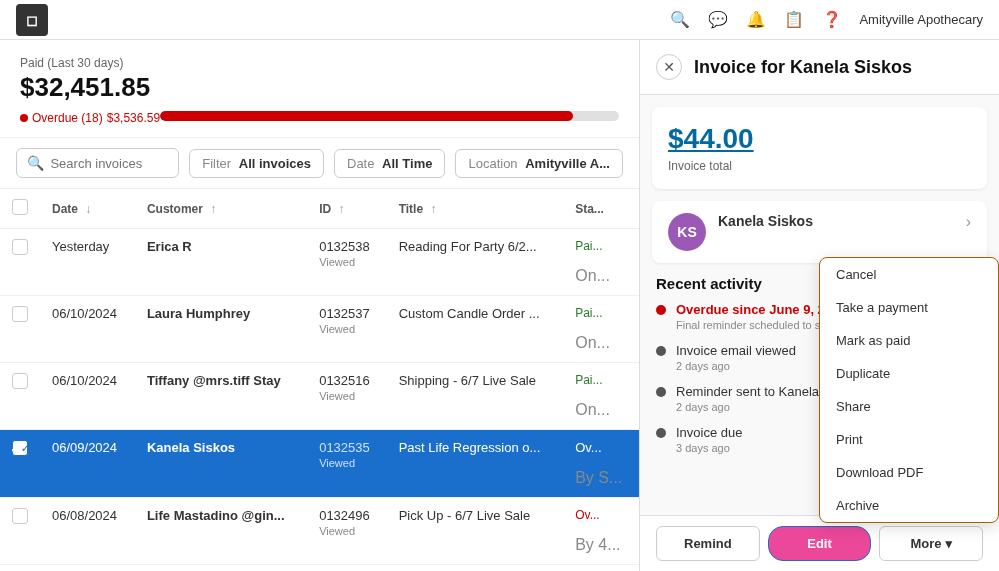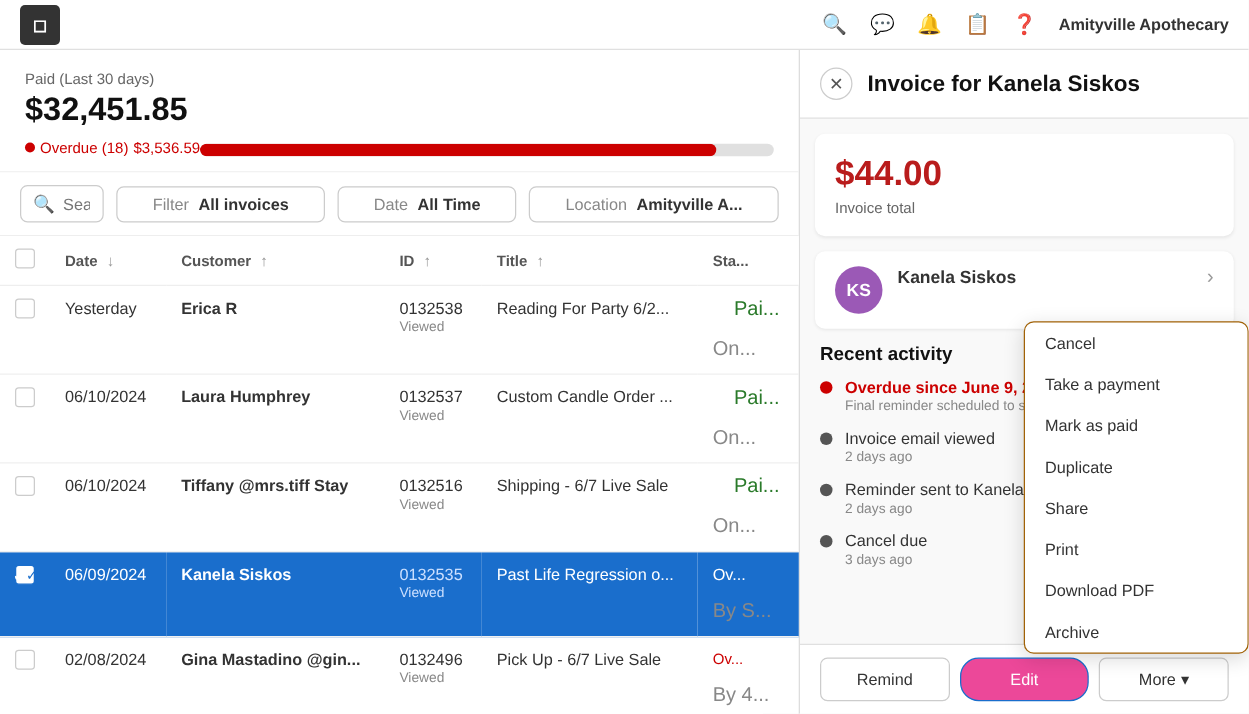--- a/index.html
+++ b/index.html
@@ -15,42 +15,42 @@
       padding: 0 16px;
     }
     .top-bar-logo {
       width: 32px; height: 32px;
       background: #333;
       display: flex; align-items: center; justify-content: center;
       color: white; font-weight: bold; border-radius: 4px;
     }
     .top-bar-right { display: flex; align-items: center; gap: 16px; }
     .top-bar-icon { width: 22px; height: 22px; display: flex; align-items: center; justify-content: center; cursor: pointer; color: #555; font-size: 16px; }
-    .top-bar-user { font-size: 13px; font-weight: 700; color: #333; text-align: right; }
+    .top-bar-user { font-size: 13px; font-weight: 400; color: #333; text-align: right; }
 
     .main-content {
       display: flex;
       height: calc(571px - 40px);
       position: relative;
     }
 
     .left-panel {
       flex: 1;
       overflow: hidden;
       background: #fff;
     }
 
     .stats-bar {
       padding: 16px 20px 12px;
       background: #fff;
       border-bottom: 1px solid #eee;
     }
     .stats-label { font-size: 12px; color: #666; }
     .stats-amount { font-size: 26px; font-weight: 700; color: #111; margin: 2px 0 8px; }
-    .stats-row { display: flex; align-items: flex-end; }
+    .stats-row { display: flex; align-items: flex-start; }
     .overdue-badge { display: flex; align-items: center; gap: 4px; font-size: 12px; color: #c00; }
     .overdue-dot { width: 8px; height: 8px; background: #c00; border-radius: 50%; }
     .progress-bar-container { flex: 1; height: 10px; background: #e0e0e0; border-radius: 5px; overflow: hidden; }
     .progress-bar-fill { height: 100%; background: #c00; width: 90%; border-radius: 5px; }
 
     .filter-bar {
       padding: 10px 16px;
       display: flex;
       align-items: center;
       gap: 10px;
@@ -59,21 +59,21 @@
     }
     .search-box {
       display: flex; align-items: center; gap: 6px;
       border: 1px solid #ccc; border-radius: 6px;
       padding: 6px 10px; width: 210px; background: #fff;
     }
     .search-icon-char { color: #888; font-size: 14px; }
     .search-input { border: none; outline: none; font-size: 13px; color: #999; width: 100%; background: transparent; }
     .filter-btn {
       border: 1px solid #ccc; border-radius: 6px;
-      padding: 6px 28px; background: #fff; cursor: pointer;
+      padding: 6px 12px; background: #fff; cursor: pointer;
       font-size: 13px; color: #333; white-space: nowrap;
     }
     .filter-btn span.label { color: #888; margin-right: 4px; }
     .filter-btn span.value { font-weight: 600; }
 
     .table-container { overflow-y: auto; height: calc(100% - 150px); }
 
     .table { width: 100%; border-collapse: collapse; }
     .table th {
       padding: 10px 12px; text-align: left; font-size: 12px; font-weight: 600;
@@ -85,21 +85,21 @@
     .table tr.selected td { background: #1a6ecc; color: #fff; }
     .table tr.selected .id-num { color: #cce0ff; }
     .table tr.selected .id-sub { color: #cce0ff; }
     .table tr.selected .status { color: #fff; }
     .checkbox { width: 16px; height: 16px; border: 1.5px solid #ccc; border-radius: 3px; display: inline-flex; align-items: center; justify-content: center; background: #fff; cursor: pointer; }
     .checkbox.checked { background: #fff; border-color: #1a6ecc; }
     .checkbox.checked::after { content: '✓'; font-size: 11px; color: #1a6ecc; }
     .id-num { font-size: 13px; color: #333; }
     .id-sub { font-size: 11px; color: #888; margin-top: 2px; }
     .customer-bold { font-weight: 600; }
-    .status-paid { color: #2a7a2a; font-weight: 500; font-size: 16px; margin-left: 17px; }
+    .status-paid { color: #2a7a2a; font-weight: 500; font-size: 12px; }
     .status-overdue { color: #c00; font-weight: 500; font-size: 12px; }
     .status-sub { font-size: 16px; color: #888; margin-top: 14px; }
 
     
     .right-panel {
       width: 360px;
       background: #f9f9f9;
       border-left: 1px solid #ddd;
       display: flex;
       flex-direction: column;
@@ -118,21 +118,21 @@
     .close-btn { width: 26px; height: 26px; border-radius: 50%; border: 1.5px solid #ccc; display: flex; align-items: center; justify-content: center; cursor: pointer; color: #555; font-size: 14px; background: #fff; }
     .panel-title { font-size: 18px; font-weight: 700; color: #111; }
 
     .invoice-total-card {
       background: #fff;
       margin: 12px;
       border-radius: 8px;
       padding: 16px;
       box-shadow: 0 1px 3px rgba(0,0,0,0.08);
     }
-    .invoice-amount { font-size: 28px; font-weight: 700; color: #b91c1c; }
+    .invoice-amount { font-size: 28px; font-weight: 700; color: #0369a1; text-decoration: underline; }
     .invoice-label { font-size: 12px; color: #666; margin-top: 4px; }
 
     .customer-card {
       background: #fff;
       margin: 0 12px;
       border-radius: 8px;
       padding: 12px 16px;
       box-shadow: 0 1px 3px rgba(0,0,0,0.08);
       display: flex;
       align-items: flex-start;
@@ -158,21 +158,21 @@
 
     .panel-footer {
       background: #fff;
       border-top: 1px solid #e0e0e0;
       padding: 10px 16px;
       display: flex;
       gap: 8px;
     }
     .footer-btn {
       flex: 1; padding: 9px 0; border-radius: 6px; border: 1px solid #ccc;
-      font-size: 13px; font-weight: 400; cursor: pointer; text-align: center; background: #fff; color: #333;
+      font-size: 13px; font-weight: 700; cursor: pointer; text-align: center; background: #fff; color: #333;
     }
     .footer-btn.primary { background: #ec4899; color: #fff; border-color: #1a6ecc; border-radius: 15px; }
     .footer-btn.more { display: flex; align-items: center; justify-content: center; gap: 4px; }
 
     
     .context-menu {
       position: absolute;
       right: 0;
       bottom: 48px;
       width: 180px;
@@ -324,22 +324,22 @@
     <td>Past Life Regression o...</td>
     <td>
       <div class="status">Ov...</div>
       <div class="status-sub">By S...</div>
     </td>
   </tr>
             <tr>
     <td class="check-col">
       <div class="checkbox "></div>
     </td>
-    <td>02/08/2024</td>
-    <td><span class="customer-bold">Gina Mastadino @gin...</span></td>
+    <td>06/08/2024</td>
+    <td><span class="customer-bold">Life Mastadino @gin...</span></td>
     <td>
       <div class="id-num">0132496</div>
       <div class="id-sub">Viewed</div>
     </td>
     <td>Pick Up - 6/7 Live Sale</td>
     <td>
       <div class="status-overdue">Ov...</div>
       <div class="status-sub">By 4...</div>
     </td>
   </tr>
@@ -386,21 +386,21 @@
           <div class="activity-item">
     <div class="activity-dot"></div>
     <div>
       <div class="activity-text">Reminder sent to Kanela Siskos</div>
       <div class="activity-sub">2 days ago</div>
     </div>
   </div>
           <div class="activity-item">
     <div class="activity-dot"></div>
     <div>
-      <div class="activity-text">Cancel due</div>
+      <div class="activity-text">Invoice due</div>
       <div class="activity-sub">3 days ago</div>
     </div>
   </div>
         </div>
     </div>
 
     <div class="panel-footer">
       <button class="footer-btn">Remind</button>
       <button class="footer-btn primary">Edit</button>
       <button class="footer-btn more">

